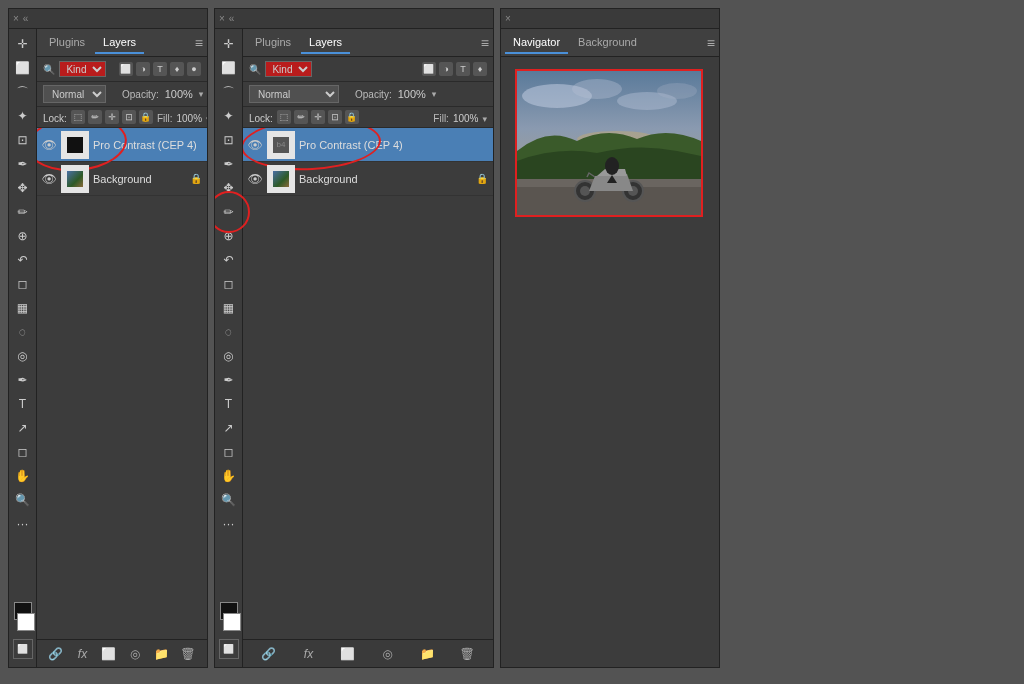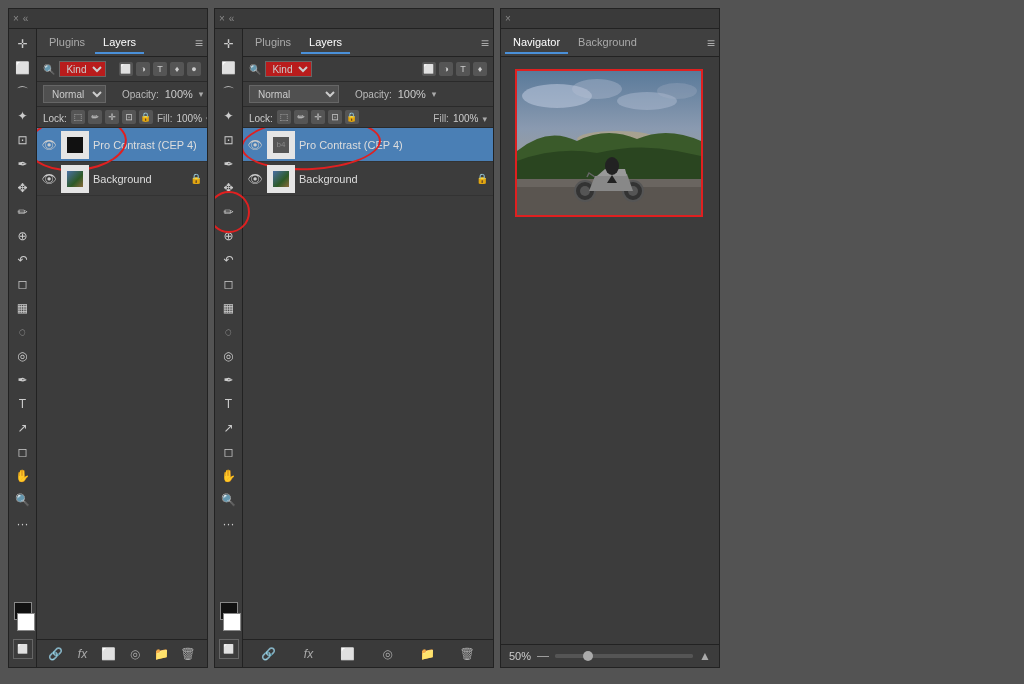--- a/index.html
+++ b/index.html
@@ -604,24 +604,15 @@
           <ellipse cx="95" cy="95" rx="7" ry="9" fill="#222"></ellipse>
           <path d="M95 104 L90 112 L100 112 Z" fill="#222"></path>
 
           <path d="M78 106 L72 102 L70 106" fill="none" stroke="#666" stroke-width="1.5"></path>
         </svg>
       </div>
     </div>
 
     <div style="flex:1;"></div>
 
-    <div class="nav-zoom-bar">
-      <span>50%</span>
-      <span style="color:#aaa; font-size:12px; cursor:pointer;">—</span>
-      <div class="zoom-slider">
-        <div class="zoom-track"></div>
-        <div class="zoom-thumb"></div>
-      </div>
-      <span style="color:#aaa; font-size:12px; cursor:pointer;">▲</span>
-    </div>
   </div>
 
 </div>
 
 </body></html>

